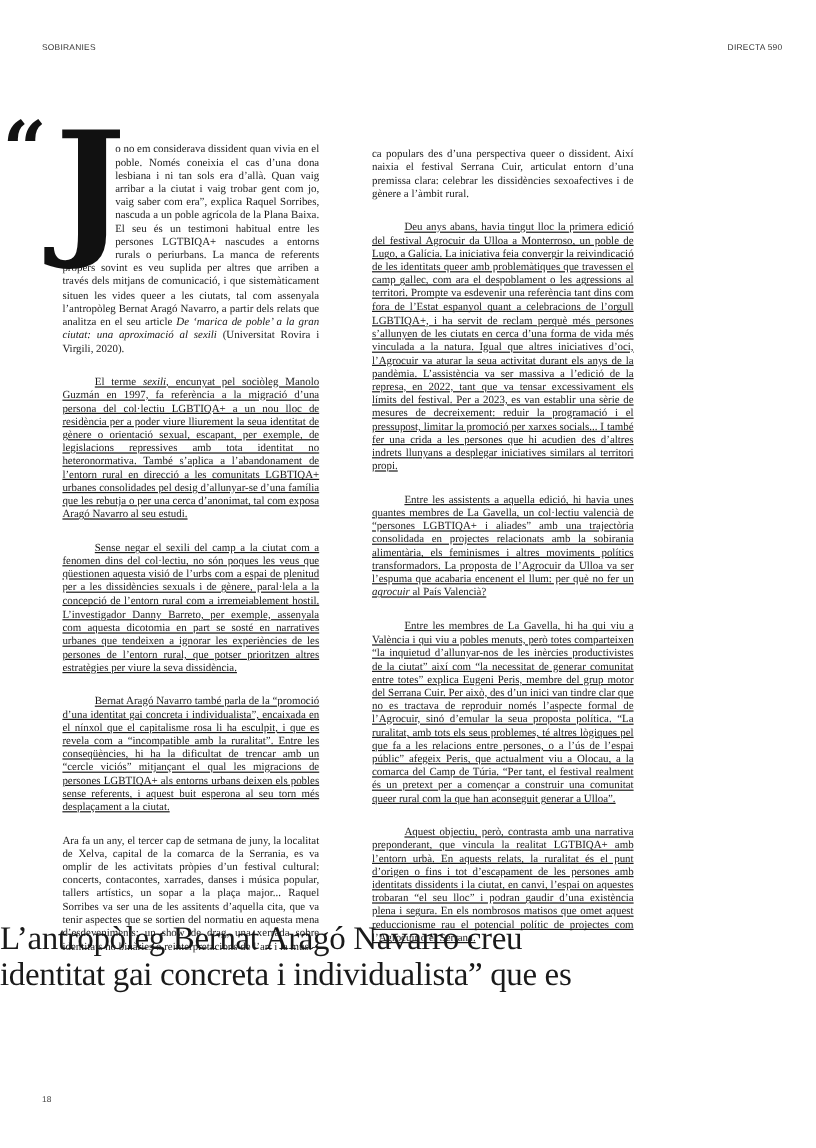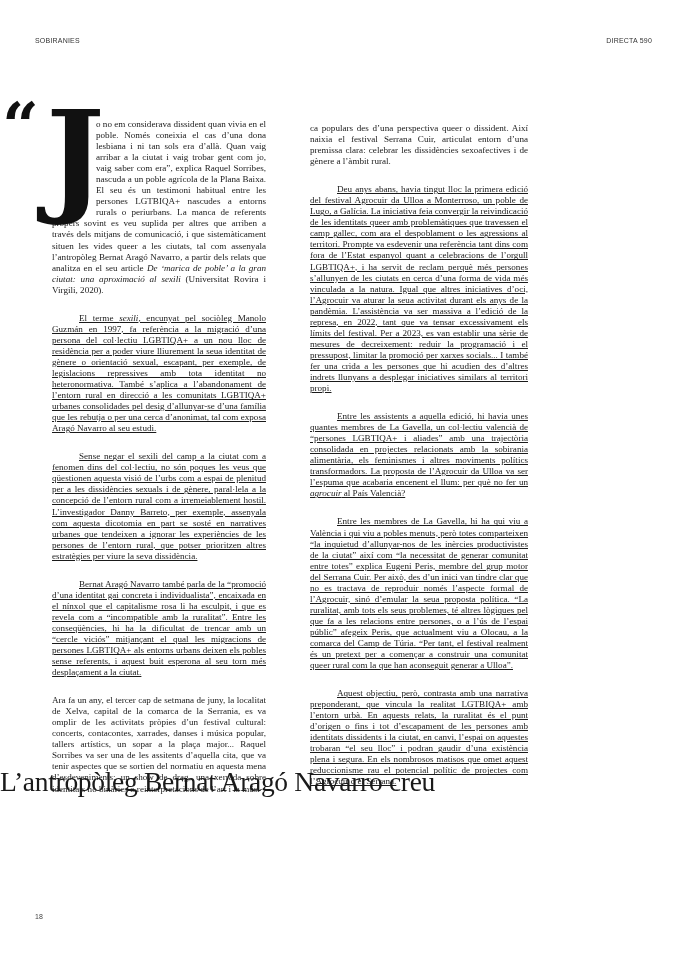--- a/index.html
+++ b/index.html
@@ -42,15 +42,16 @@
 <div class="col" id="col-right">
   <p>ca populars des d’una perspectiva queer o dissident. Així naixia el festival Serrana Cuir, articulat entorn d’una premissa clara: celebrar les dissidències sexoafectives i de gènere a l’àmbit rural.</p>
   <p class="ind">Deu anys abans, havia tingut lloc la primera edició del festival Agrocuir da Ulloa a Monterroso, un poble de Lugo, a Galícia. La iniciativa feia convergir la reivindicació de les identitats queer amb problemàtiques que travessen el camp gallec, com ara el despoblament o les agressions al territori. Prompte va esdevenir una referència tant dins com fora de l’Estat espanyol quant a celebracions de l’orgull LGBTIQA+, i ha servit de reclam perquè més persones s’allunyen de les ciutats en cerca d’una forma de vida més vinculada a la natura. Igual que altres iniciatives d’oci, l’Agrocuir va aturar la seua activitat durant els anys de la pandèmia. L’assistència va ser massiva a l’edició de la represa, en 2022, tant que va tensar excessivament els límits del festival. Per a 2023, es van establir una sèrie de mesures de decreixement: reduir la programació i el pressupost, limitar la promoció per xarxes socials... I també fer una crida a les persones que hi acudien des d’altres indrets llunyans a desplegar iniciatives similars al territori propi.</p>
   <p class="ind"><span>Entre les assistents a aquella edició, hi havia unes quantes membres de La Gavella, un col·lectiu valencià de “persones LGBTIQA+ i aliades” amb una trajectòria consolidada en projectes relacionats amb la sobirania alimentària, els feminismes i altres moviments polítics transformadors. La proposta de l’Agrocuir da Ulloa va ser l’espuma que acabaria encenent el llum: per què no fer un </span><em>agrocuir</em><span> al País Valencià?</span></p>
   <p class="ind">Entre les membres de La Gavella, hi ha qui viu a València i qui viu a pobles menuts, però totes comparteixen “la inquietud d’allunyar-nos de les inèrcies productivistes de la ciutat” així com “la necessitat de generar comunitat entre totes” explica Eugeni Peris, membre del grup motor del Serrana Cuir. Per això, des d’un inici van tindre clar que no es tractava de reproduir només l’aspecte formal de l’Agrocuir, sinó d’emular la seua proposta política. “La ruralitat, amb tots els seus problemes, té altres lògiques pel que fa a les relacions entre persones, o a l’ús de l’espai públic” afegeix Peris, que actualment viu a Olocau, a la comarca del Camp de Túria. “Per tant, el festival realment és un pretext per a començar a construir una comunitat queer rural com la que han aconseguit generar a Ulloa”.</p>
   <p class="ind">Aquest objectiu, però, contrasta amb una narrativa preponderant, que vincula la realitat LGTBIQA+ amb l’entorn urbà. En aquests relats, la ruralitat és el punt d’origen o fins i tot d’escapament de les persones amb identitats dissidents i la ciutat, en canvi, l’espai on aquestes trobaran “el seu lloc” i podran gaudir d’una existència plena i segura. En els nombrosos matisos que omet aquest reduccionisme rau el potencial polític de projectes com l’Agrocuir o el Serrana.</p>
 </div>
 
 <div class="pullquote">
   <div>L’antropòleg Bernat Aragó Navarro creu</div>
+  <div>identitat gai concreta i individualista” que es</div>
 </div>
 
 <div class="folio">18</div>
 
 </body></html>

